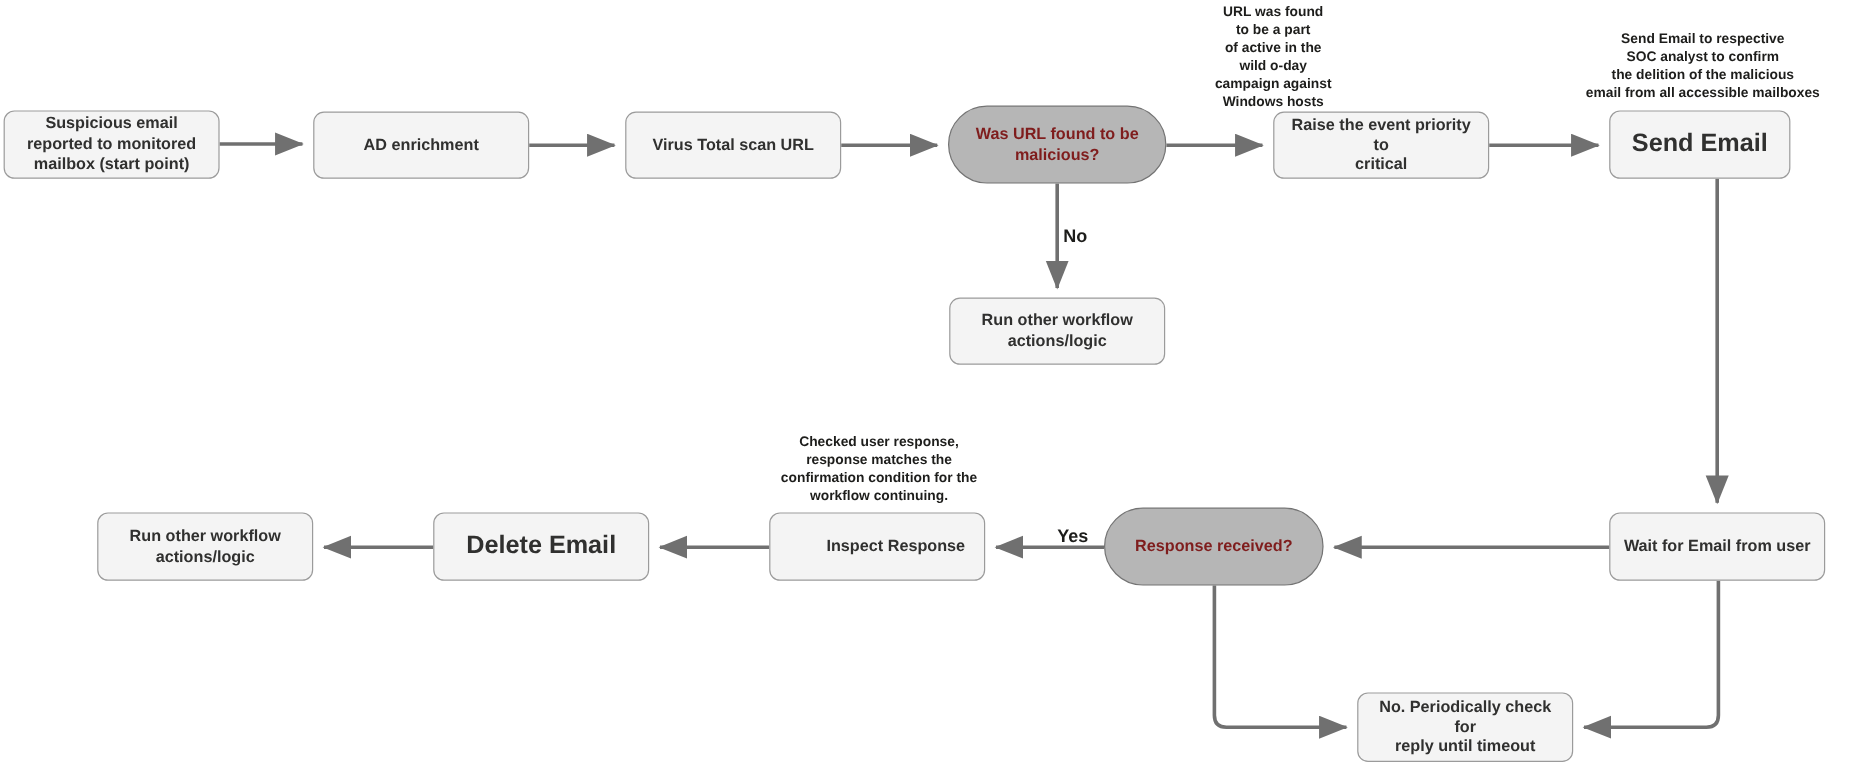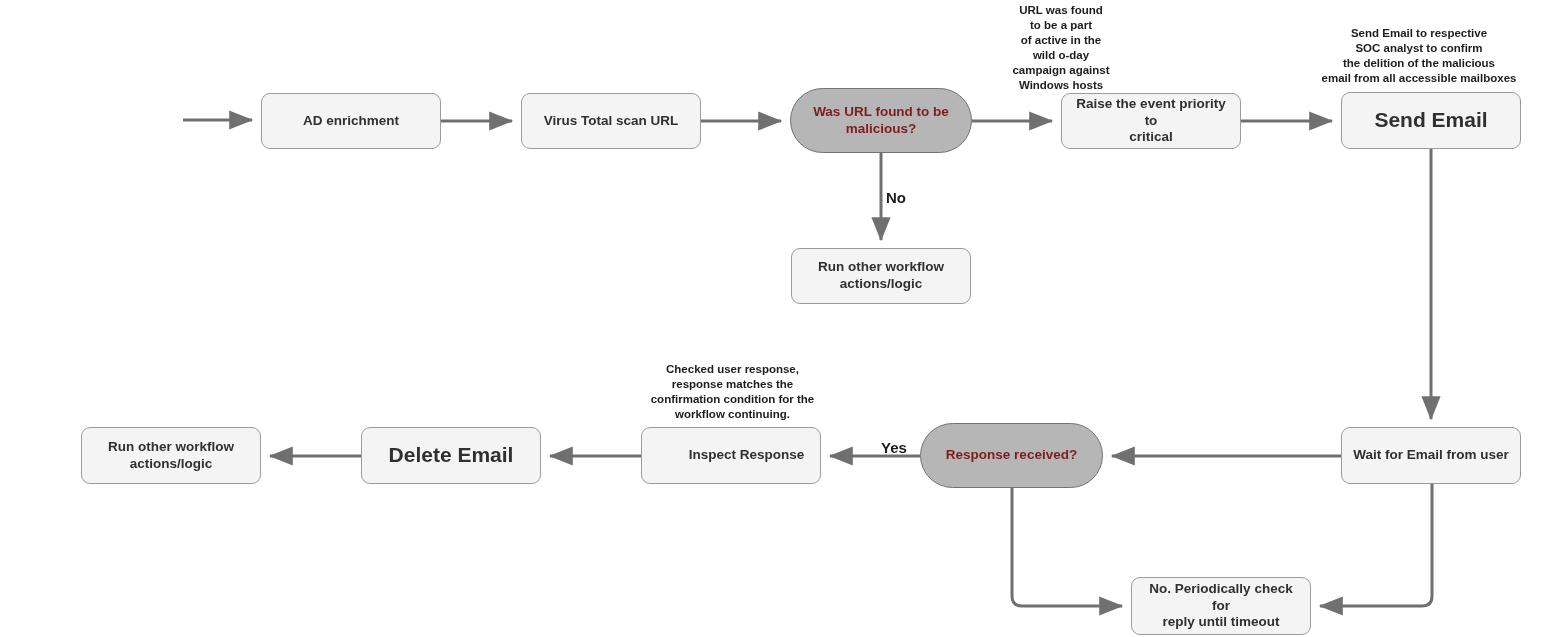--- a/index.html
+++ b/index.html
@@ -97,40 +97,45 @@
       <path d="M1431,149 L1431,419"></path>
       <path d="M1341,456 L1112,456"></path>
       <path d="M1432,484 L1432,596 Q1432,606 1422,606 L1320,606"></path>
       <path d="M920,456 L830,456"></path>
       <path d="M1012,488 L1012,596 Q1012,606 1022,606 L1122,606"></path>
       <path d="M641,456 L550,456"></path>
       <path d="M361,456 L270,456"></path>
     </g>
   </svg>
 
+  <div class="node plain" style="left:3px; top:92px; width:180px; height:57px;">
+    <span class="label-text">Suspicious email
+reported to monitored
+mailbox (start point)</span>
+  </div>
 
   <div class="node plain" style="left:261px; top:93px; width:180px; height:56px;">
     <span class="label-text">AD enrichment</span>
   </div>
 
   <div class="node plain" style="left:521px; top:93px; width:180px; height:56px;">
     <span class="label-text">Virus Total scan URL</span>
   </div>
 
   <div class="node decision" style="left:790px; top:88px; width:182px; height:65px;">
     <span class="label-text">Was URL found to be
 malicious?</span>
   </div>
 
   <div class="node plain" style="left:1061px; top:93px; width:180px; height:56px;">
     <span class="label-text">Raise the event priority to
 critical</span>
   </div>
 
-  <div class="node big" style="left:1341px; top:92px; width:180px; height:57px;">
+  <div class="node big" style="left:1341px; top:92px; width:151px; height:57px;">
     <span class="label-text">Send Email</span>
   </div>
 
   <div class="node plain" style="left:791px; top:248px; width:180px; height:56px;">
     <span class="label-text">Run other workflow
 actions/logic</span>
   </div>
 
   <div class="node plain" style="left:1341px; top:427px; width:180px; height:57px;">
     <span class="label-text">Wait for Email from user</span>

